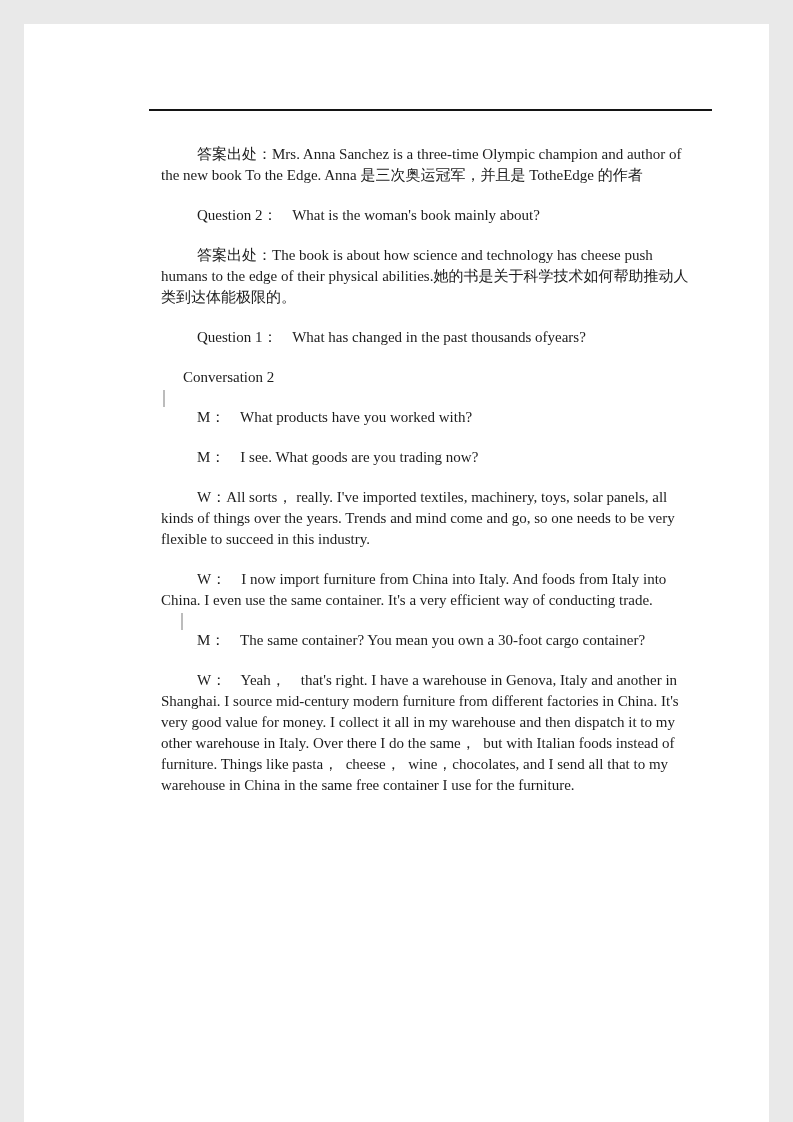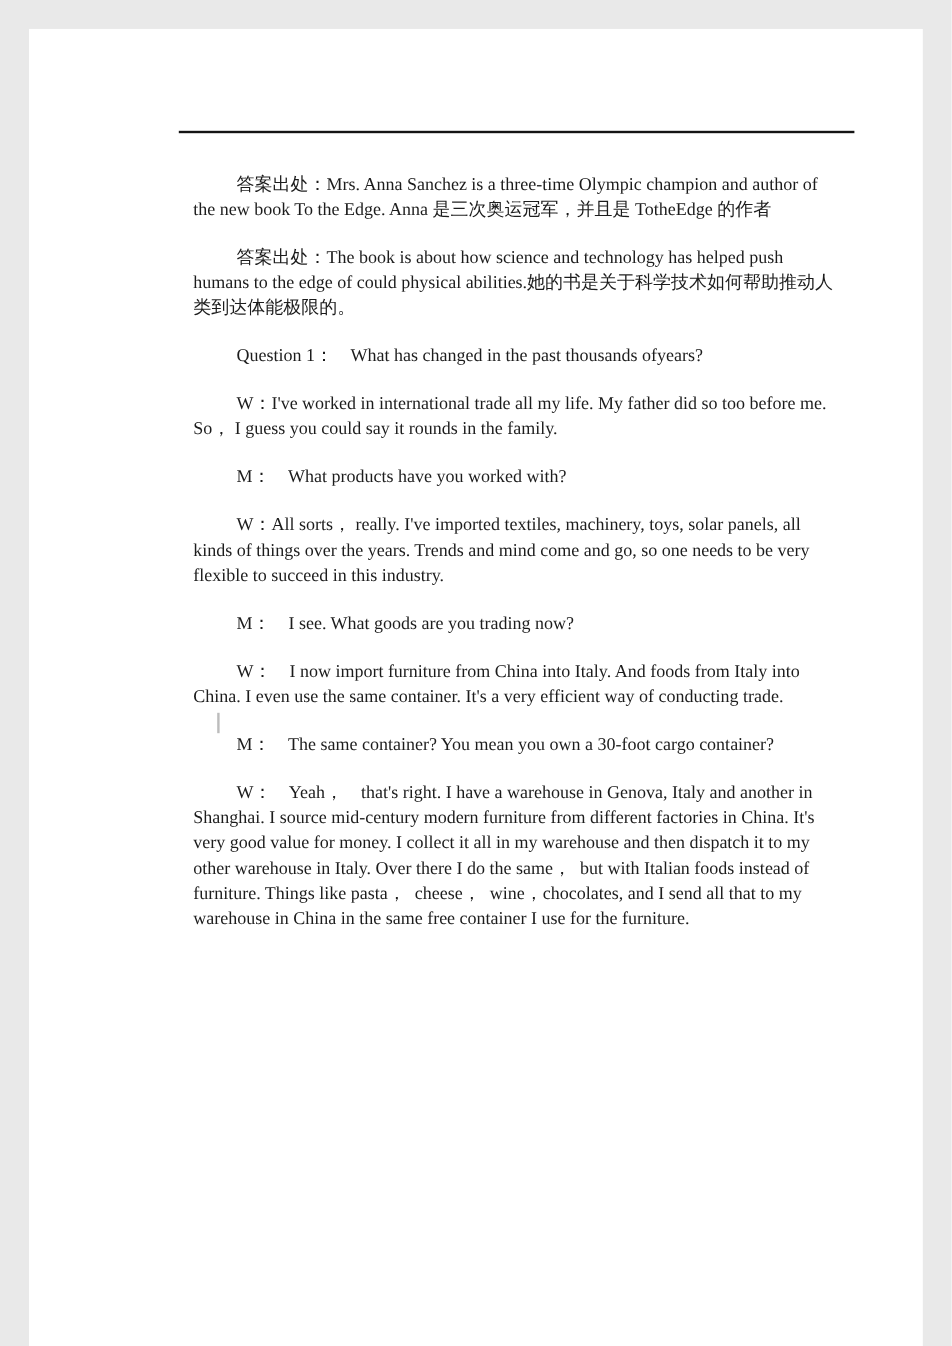--- a/index.html
+++ b/index.html
@@ -49,23 +49,24 @@
     background: var(--mark-color, #bcbcbc);
   }
 </style>
 </head>
 <body>
 
 <main class="page">
   <div class="header-rule"></div>
   <section class="doc-body" id="doc-body">
       <p class="para indent">答案出处：Mrs. Anna Sanchez is a three-time Olympic champion and author of the new book To the Edge. Anna 是三次奥运冠军，并且是 TotheEdge 的作者</p>
-      <p class="para indent">答案出处：The book is about how science and technology has helped push humans to the edge of could physical abilities.她的书是关于科学技术如何帮助推动人类到达体能极限的。</p>
+      <p class="para indent">Question 2：    What is the woman's book mainly about?</p>
+      <p class="para indent">答案出处：The book is about how science and technology has cheese push humans to the edge of their physical abilities.她的书是关于科学技术如何帮助推动人类到达体能极限的。</p>
       <p class="para indent">Question 1：    What has changed in the past thousands ofyears?</p>
-      <p class="para indent">W：I've worked in international trade all my life. My father did so too before me. So， I guess you could say it rounds in the family.</p>
+      <p class="para head">Conversation 2<span class="margin-mark" style="left: -10px;"></span></p>
       <p class="para indent">M：    What products have you worked with?</p>
+      <p class="para indent">M：    I see. What goods are you trading now?</p>
       <p class="para indent">W：All sorts， really. I've imported textiles, machinery, toys, solar panels, all kinds of things over the years. Trends and mind come and go, so one needs to be very flexible to succeed in this industry.</p>
-      <p class="para indent">M：    I see. What goods are you trading now?</p>
       <p class="para indent">W：    I now import furniture from China into Italy. And foods from Italy into China. I even use the same container. It's a very efficient way of conducting trade.<span class="margin-mark" style="left: 8px;"></span></p>
       <p class="para indent">M：    The same container? You mean you own a 30-foot cargo container?</p>
       <p class="para indent">W：    Yeah，    that's right. I have a warehouse in Genova, Italy and another in Shanghai. I source mid-century modern furniture from different factories in China. It's very good value for money. I collect it all in my warehouse and then dispatch it to my other warehouse in Italy. Over there I do the same，  but with Italian foods instead of furniture. Things like pasta，  cheese，  wine，chocolates, and I send all that to my warehouse in China in the same free container I use for the furniture.</p>
     </section>
 </main>
 
 </body></html>

